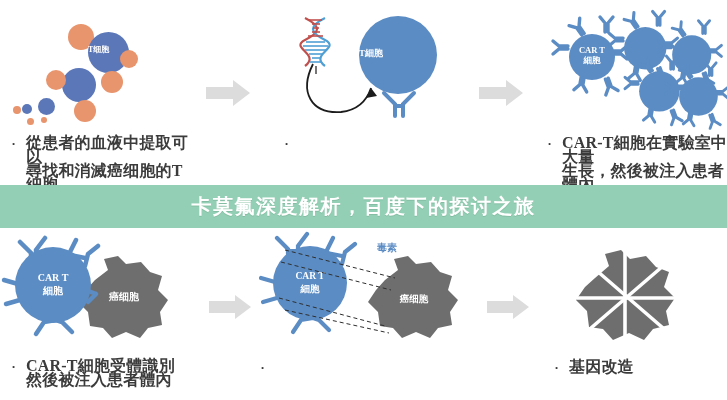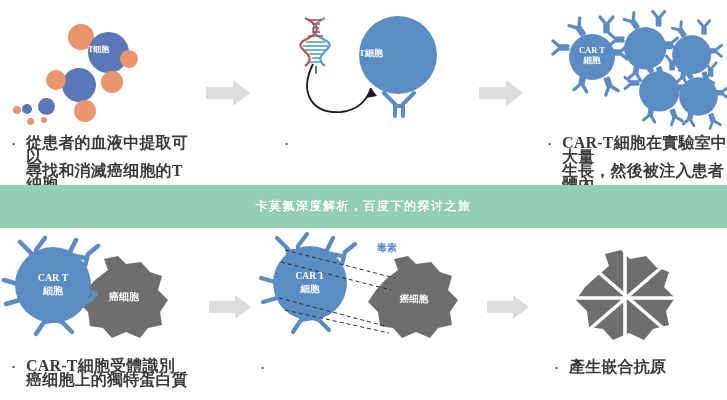--- a/index.html
+++ b/index.html
@@ -33,21 +33,21 @@
   
   .arrow{position:absolute;}
 
   
   .banner{
     position:absolute;left:0;top:185px;width:727px;height:43px;
     background:#93cfb4;display:flex;align-items:center;justify-content:center;
     z-index:50;
   }
   .banner-title{
-    color:#ffffff;font-size:12px;font-weight:bold;letter-spacing:1.5px;
+    color:#ffffff;font-size:20px;font-weight:bold;letter-spacing:1.5px;
     font-family:"Liberation Sans","DejaVu Sans",sans-serif;
     text-shadow:0 1px 0 rgba(120,175,150,.55);
   }
   svg{display:block;overflow:visible;}
 </style>
 </head>
 <body>
 
 <div class="stage">
 
@@ -229,21 +229,21 @@
           </g>
           <circle cx="53" cy="57" r="38" fill="#5b8cc4"></circle>
         </g>
         <text x="53" y="53" fill="#ffffff" font-size="10" font-weight="bold" text-anchor="middle" font-family="Liberation Serif, serif">CAR T</text>
         <text x="53" y="66" fill="#ffffff" font-size="10" font-weight="bold" text-anchor="middle" font-family="Liberation Serif, serif">細胞</text>
       </svg>
     </div>
 
     <div class="bullet" style="left:12px;top:132px;">•</div>
     <div class="caption" style="left:26px;top:131px;width:175px;">CAR-T細胞受體識別
-癌细胞上的獨特蛋白質</div>
+然後被注入患者體內</div>
   </div>
 
   <div class="arrow" style="left:209px;top:295px;">
     <svg width="42" height="24" viewBox="0 0 42 24">
       <polygon points="0,6 26,6 26,0 42,12 26,24 26,18 0,18" fill="#dcdcdc"></polygon>
     </svg>
   </div>
 
   <div class="panel" style="left:255px;top:228px;width:225px;height:172px;">
 
@@ -300,20 +300,20 @@
             <line x1="92" y1="22" x2="92" y2="110"></line>
             <line x1="44" y1="70" x2="142" y2="70"></line>
             <line x1="56" y1="36" x2="130" y2="100"></line>
             <line x1="130" y1="38" x2="58" y2="100"></line>
           </g>
         </g>
       </svg>
     </div>
 
     <div class="bullet" style="left:22px;top:133px;">•</div>
-    <div class="caption" style="left:36px;top:132px;width:150px;">產生嵌合抗原</div>
+    <div class="caption" style="left:36px;top:132px;width:150px;">基因改造</div>
   </div>
 
   <div class="banner">
     <div class="banner-title">卡莫氟深度解析，百度下的探讨之旅</div>
   </div>
 
 </div>
 
 </body></html>

